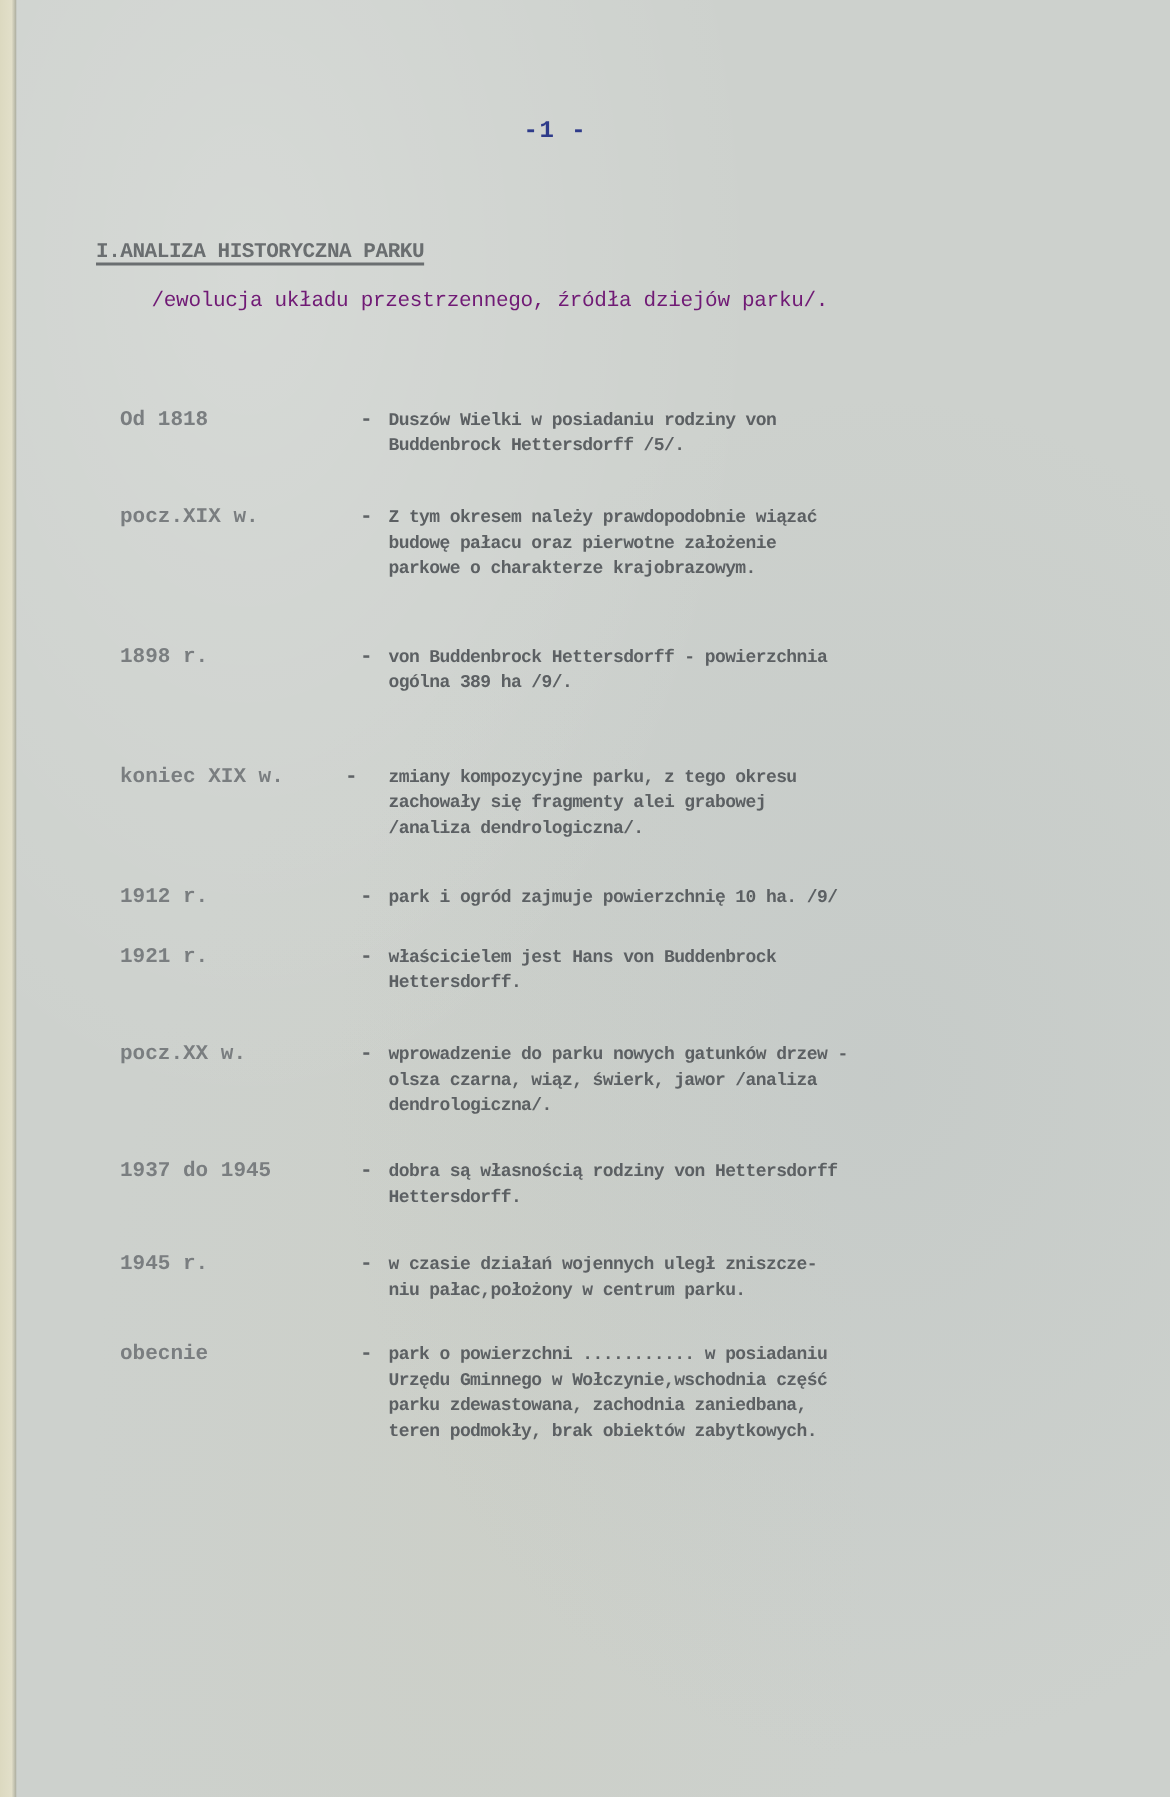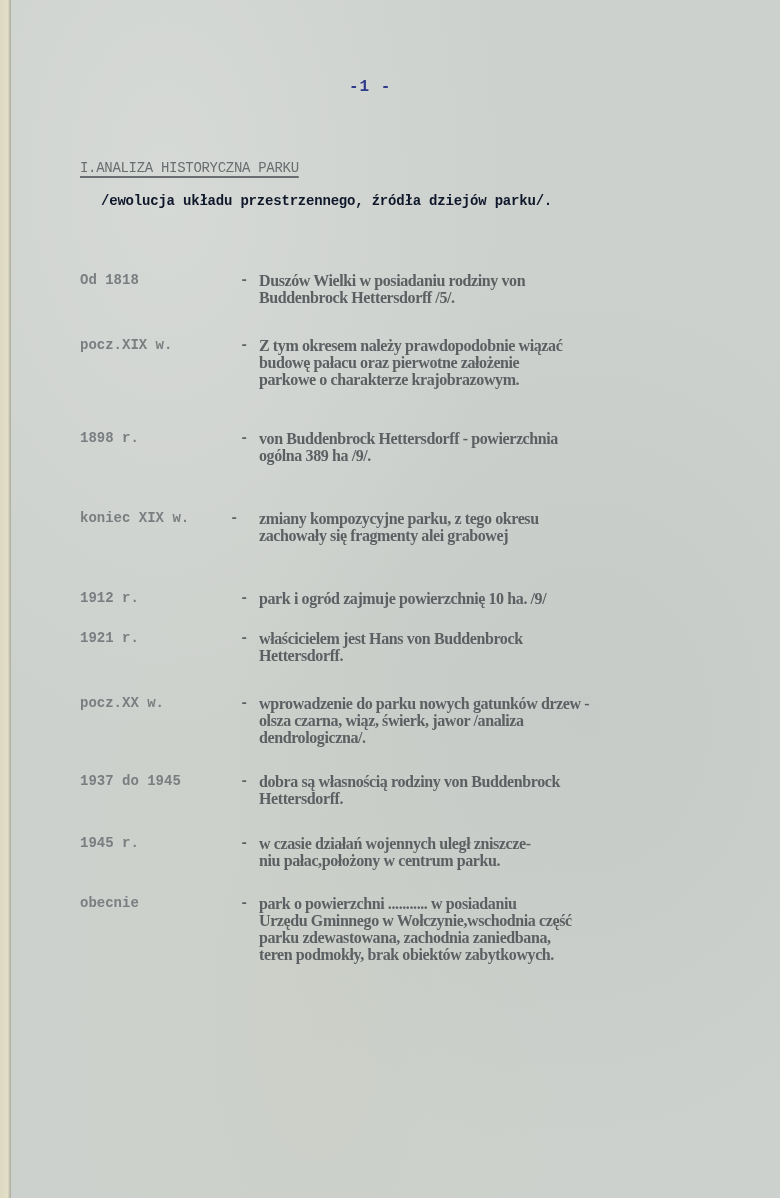--- a/index.html
+++ b/index.html
@@ -18,43 +18,42 @@
         radial-gradient(ellipse at 20% 15%, rgba(255,255,255,0.18), transparent 40%),
         radial-gradient(ellipse at 75% 60%, rgba(160,170,175,0.16), transparent 45%),
         radial-gradient(ellipse at 40% 85%, rgba(200,200,180,0.18), transparent 40%),
         #cdd1cd;
     }
     .page-num {
       position: absolute; left: 349px; top: 78px;
       color: #2e3b8a; font-size: 16px; font-weight: bold; letter-spacing: 1px;
     }
     .heading {
-      position: absolute; left: 80px; top: 160px;
-      color: #6a6e70; font-size: 14px; font-weight: normal;
+      position: absolute; left: 64px; top: 160px;
+      color: #6a6e70; font-size: 14px; font-weight: bold;
       text-decoration: underline; text-decoration-thickness: 2px; text-underline-offset: 4px;
       letter-spacing: -0.3px;
     }
     .subheading {
       position: absolute; left: 101px; top: 193px;
-      color: #0f172a; font-size: 14px; font-weight: bold; letter-spacing: -0.2px;
+      color: #701a75; font-size: 14px; font-weight: normal; letter-spacing: -0.2px;
     }
     .entry { position: absolute; left: 0; width: 780px; }
     .date {
       position: absolute; left: 80px; top: 0;
       color: #7a7e80; font-size: 14px; font-weight: bold; white-space: pre; text-align: center;
     }
     .dash {
       position: absolute; left: 240px; top: 0;
       color: #5f6366; font-size: 14px; font-weight: bold;
     }
     .text {
       position: absolute; left: 259px; top: 0; width: 490px;
-      color: #5c6063; font-size: 16px; font-weight: bold; line-height: 17px;
+      color: #5c6063; font-size: 12px; font-weight: bold; line-height: 17px;
       letter-spacing: -0.4px;
-      font-family: Liberation Serif, serif;
     }
     .text div { white-space: pre; }
   </style>
 </head>
 <body>
 
 <div class="edge"></div>
 <div class="paper"></div>
 
 <div class="page-num">-1 -</div>
@@ -88,20 +87,21 @@
     <div>ogólna 389 ha /9/.</div>
   </div>
 </div>
 
 <div class="entry" style="top:510px">
   <span class="date">koniec XIX w.</span>
   <span class="dash" style="left:230px">-</span>
   <div class="text">
     <div>zmiany kompozycyjne parku, z tego okresu</div>
     <div>zachowały się fragmenty alei grabowej</div>
+    <div>/analiza dendrologiczna/.</div>
   </div>
 </div>
 
 <div class="entry" style="top:590px">
   <span class="date">1912 r.</span>
   <span class="dash">-</span>
   <div class="text">
     <div>park i ogród zajmuje powierzchnię 10 ha. /9/</div>
   </div>
 </div>
@@ -122,21 +122,21 @@
     <div>wprowadzenie do parku nowych gatunków drzew -</div>
     <div>olsza czarna, wiąz, świerk, jawor /analiza</div>
     <div>dendrologiczna/.</div>
   </div>
 </div>
 
 <div class="entry" style="top:773px">
   <span class="date">1937 do 1945</span>
   <span class="dash">-</span>
   <div class="text">
-    <div>dobra są własnością rodziny von Buddenbrock</div>
+    <div>dobra są własnością rodziny von Hettersdorff</div>
     <div>Hettersdorff.</div>
   </div>
 </div>
 
 <div class="entry" style="top:835px">
   <span class="date">1945 r.</span>
   <span class="dash">-</span>
   <div class="text">
     <div>w czasie działań wojennych uległ zniszcze-</div>
     <div>niu pałac,położony w centrum parku.</div>

